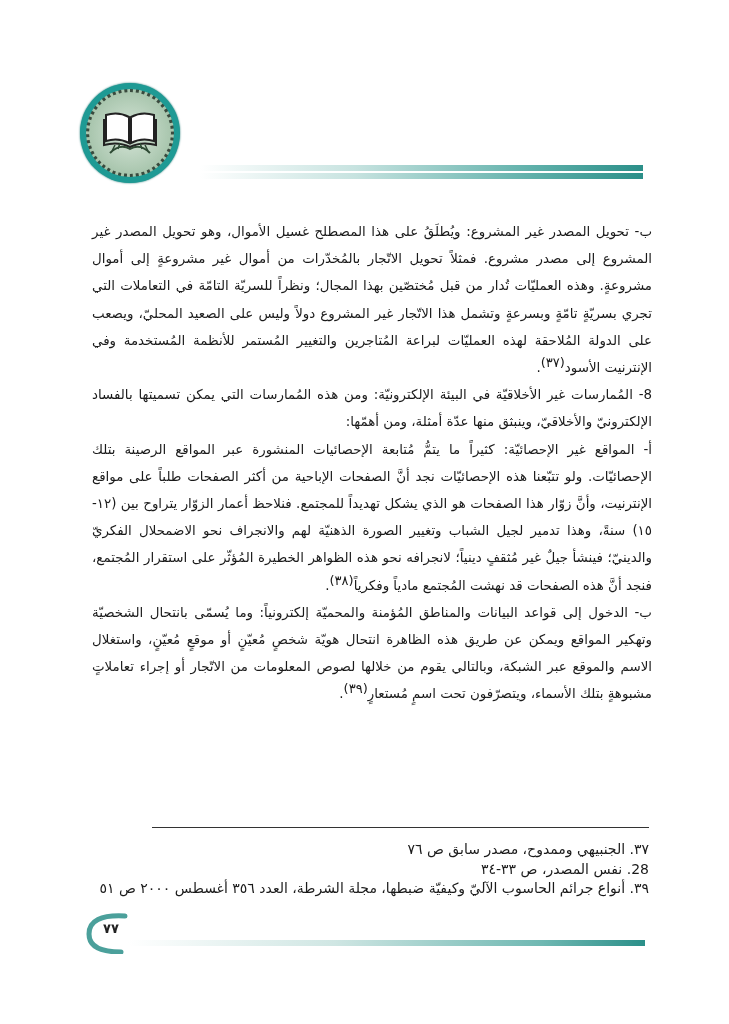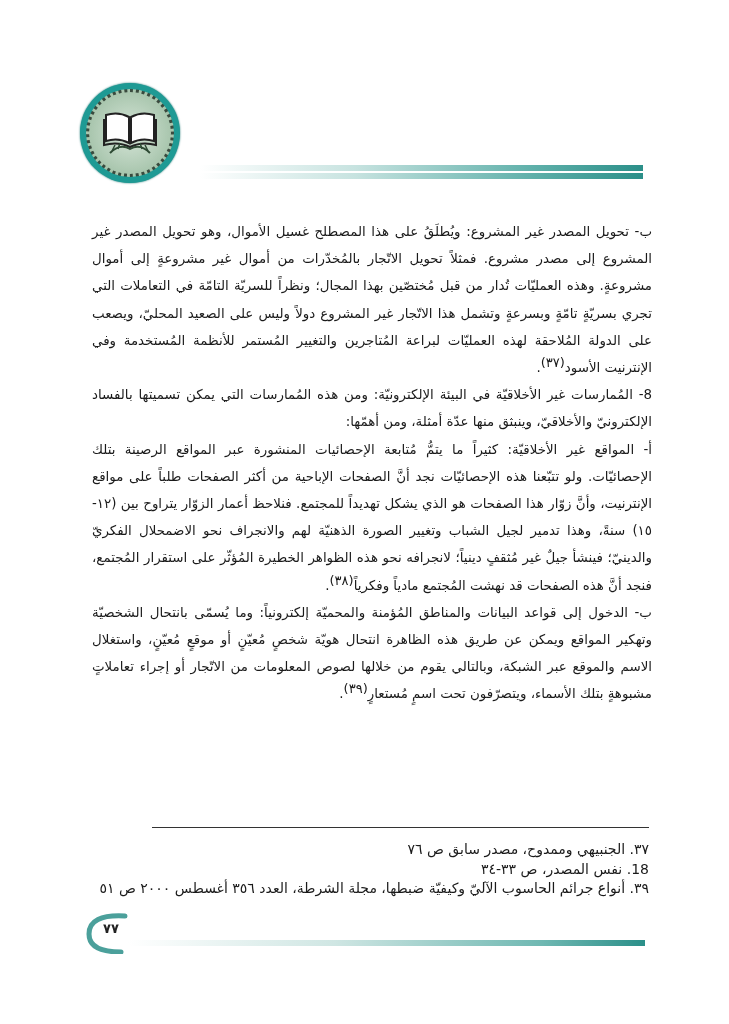--- a/index.html
+++ b/index.html
@@ -48,33 +48,33 @@
 <div class="content">
   <p>
     <b>ب- تحويل المصدر غير المشروع:</b>
     <span>ويُطلَقُ على هذا المصطلح غسيل الأموال، وهو تحويل المصدر غير المشروع إلى مصدر مشروع. فمثلاً تحويل الاتّجار بالمُخدّرات من أموال غير مشروعةٍ إلى أموال مشروعةٍ. وهذه العمليّات تُدار من قبل مُختصّين بهذا المجال؛ ونظراً للسريّة التامّة في التعاملات التي تجري بسريّةٍ تامّةٍ وبسرعةٍ وتشمل هذا الاتّجار غير المشروع دولاً وليس على الصعيد المحليّ، ويصعب على الدولة المُلاحقة لهذه العمليّات لبراعة المُتاجرين والتغيير المُستمر للأنظمة المُستخدمة وفي الإنترنيت الأسود</span><sup>(٣٧)</sup><span>.</span>
   </p>
   <p>
     <b>8- المُمارسات غير الأخلاقيّة في البيئة الإلكترونيّة:</b>
     <span>ومن هذه المُمارسات التي يمكن تسميتها بالفساد الإلكترونيّ والأخلاقيّ، وينبثق منها عدّة أمثلة، ومن أهمّها:</span>
   </p>
   <p>
-    <b>أ- المواقع غير الأخلاقيّة:</b>
+    <b>أ- المواقع غير الإحصائيّة:</b>
     <span>كثيراً ما يتمُّ مُتابعة الإحصائيات المنشورة عبر المواقع الرصينة بتلك الإحصائيّات. ولو تتبّعنا هذه الإحصائيّات نجد أنَّ الصفحات الإباحية من أكثر الصفحات طلباً على مواقع الإنترنيت، وأنَّ زوّار هذا الصفحات هو الذي يشكل تهديداً للمجتمع. فنلاحظ أعمار الزوّار يتراوح بين (١٢- ١٥) سنةً، وهذا تدمير لجيل الشباب وتغيير الصورة الذهنيّة لهم والانجراف نحو الاضمحلال الفكريّ والدينيّ؛ فينشأ جيلٌ غير مُثقفٍ دينياً؛ لانجرافه نحو هذه الظواهر الخطيرة المُؤثّر على استقرار المُجتمع، فنجد أنَّ هذه الصفحات قد نهشت المُجتمع مادياً وفكرياً</span><sup>(٣٨)</sup><span>.</span>
   </p>
   <p>
     <b>ب- الدخول إلى قواعد البيانات والمناطق المُؤمنة والمحميّة إلكترونياً:</b>
     <span>وما يُسمّى بانتحال الشخصيّة وتهكير المواقع ويمكن عن طريق هذه الظاهرة انتحال هويّة شخصٍ مُعيّنٍ أو موقعٍ مُعيّنٍ، واستغلال الاسم والموقع عبر الشبكة، وبالتالي يقوم من خلالها لصوص المعلومات من الاتّجار أو إجراء تعاملاتٍ مشبوهةٍ بتلك الأسماء، ويتصرّفون تحت اسمٍ مُستعارٍ</span><sup>(٣٩)</sup><span>.</span>
   </p>
 </div>
 
 <div class="fn-rule"></div>
 <div class="footnotes">
   <div>٣٧. الجنبيهي وممدوح، مصدر سابق ص ٧٦</div>
-  <div>18. نفس المصدر، ص ٣٣-٣٤</div>
+  <div>28. نفس المصدر، ص ٣٣-٣٤</div>
   <div>٣٩. أنواع جرائم الحاسوب الآليّ وكيفيّة ضبطها، مجلة الشرطة، العدد ٣٥٦ أغسطس ٢٠٠٠ ص ٥١</div>
 </div>
 
 <svg class="page-arc" viewBox="0 0 44 42">
   <path d="M40 4 Q4 2 4 22 Q4 40 36 40" fill="none" stroke="#2b8f89" stroke-width="5" stroke-linecap="round" opacity="0.85"></path>
 </svg>
 <div class="page-num">٧٧</div>
 <div class="bottom-bar"></div>
 
 </body></html>

